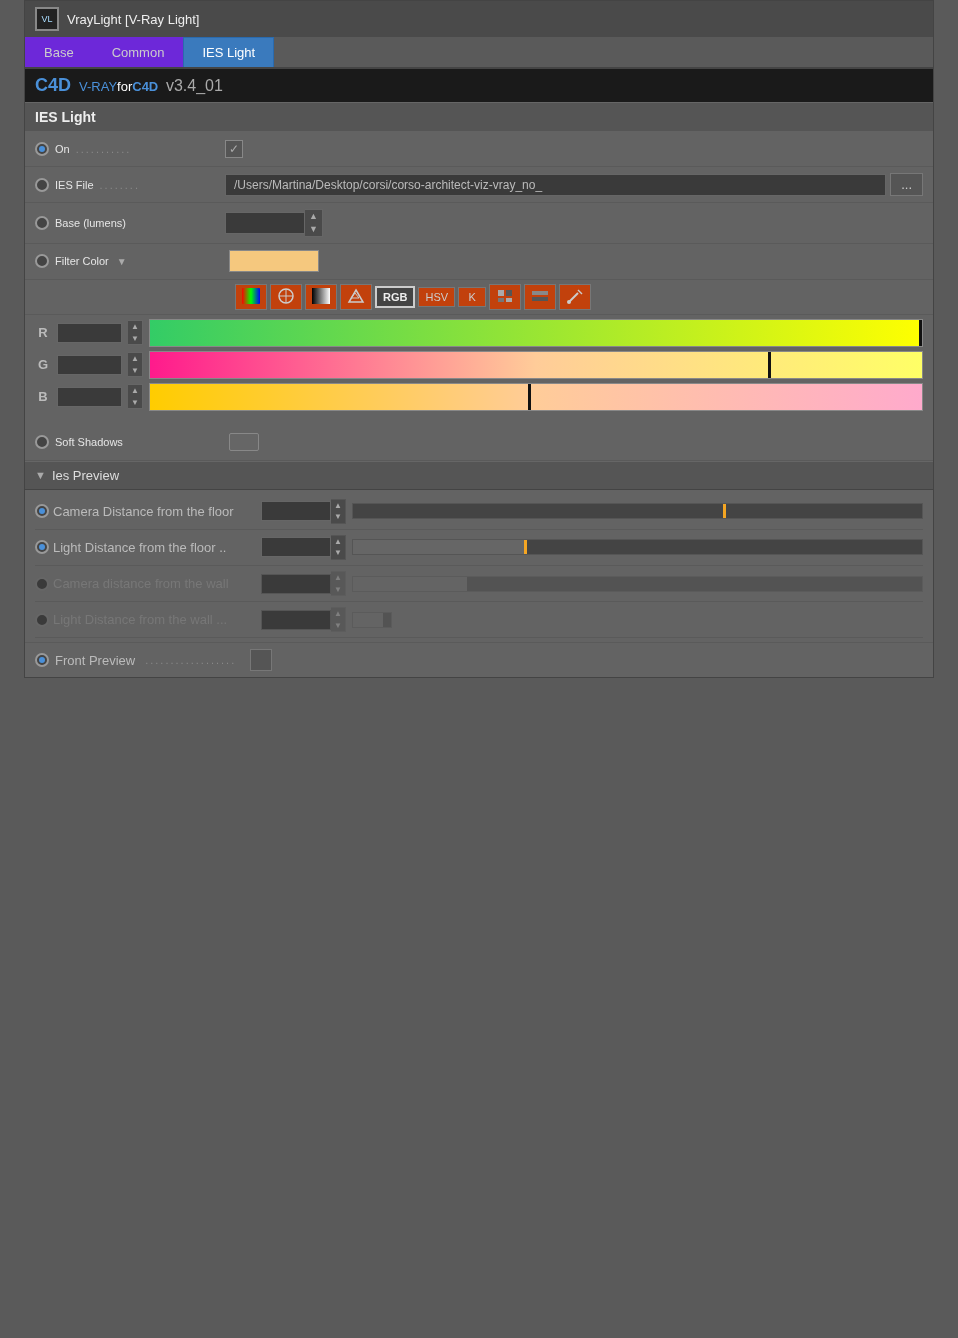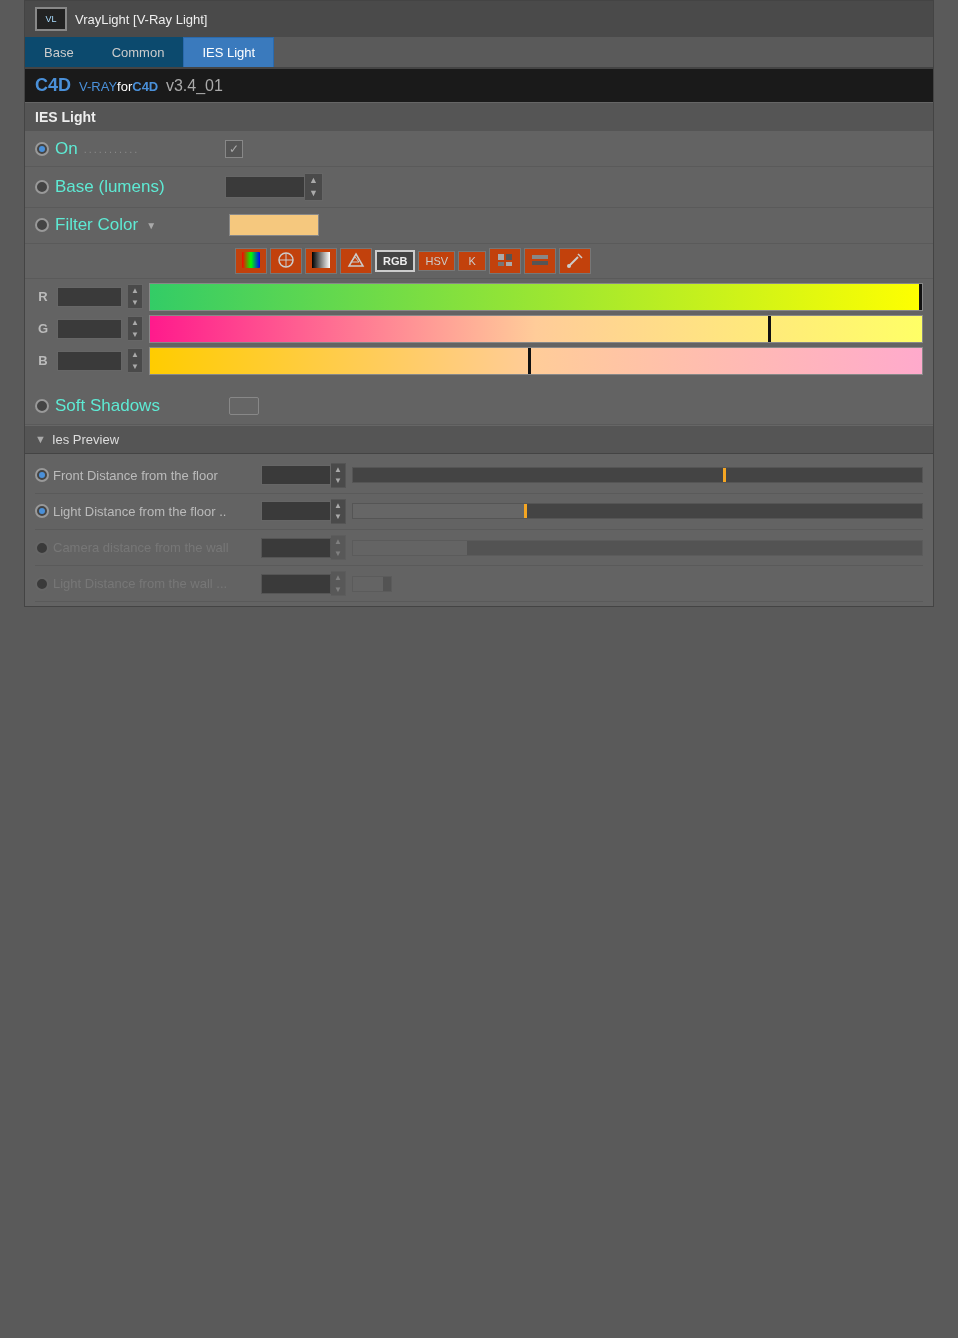--- a/index.html
+++ b/index.html
@@ -21,21 +21,21 @@
 
     
     .title-bar {
       background: #4a4a4a;
       padding: 6px 10px;
       display: flex;
       align-items: center;
       gap: 8px;
     }
     .title-icon {
-      width: 32px;
+      width: 24px;
       height: 24px;
       background: #222;
       border: 2px solid #888;
       display: flex; align-items: center; justify-content: center;
       font-size: 10px; color: #fff;
     }
     .title-text {
       color: #eee;
       font-size: 13px;
       font-weight: normal;
@@ -45,21 +45,21 @@
     .tabs {
       display: flex;
       background: #5a5a5a;
       border-bottom: 2px solid #444;
     }
     .tab {
       padding: 7px 18px;
       cursor: pointer;
       font-size: 13px;
       color: #ccc;
-      background: #0c4a6e;
+      background: #6d28d9;
       border: 1px solid transparent;
       border-bottom: none;
     }
     .tab.active {
       background: #3a7abd;
       color: #fff;
       border-color: #2a6aad;
     }
 
     
@@ -119,22 +119,22 @@
       cursor: pointer;
       display: flex; align-items: center; justify-content: center;
     }
     .radio-btn.checked::after {
       content: '';
       width: 6px; height: 6px;
       border-radius: 50%;
       background: #4a90d9;
     }
     .label-text {
-      color: #5eead4;
-      font-size: 17px;
+      color: #e5e5e5;
+      font-size: 11px;
     }
     .dots {
       color: #888;
       letter-spacing: 2px;
       font-size: 11px;
     }
 
     
     .checkbox {
       width: 18px; height: 18px;
@@ -481,20 +481,29 @@
       <div class="row-label">
         <div class="radio-btn checked"></div>
         <span class="label-text">On</span>
         <span class="dots">...........</span>
       </div>
       <div class="checkbox">
         <span class="checkmark">✓</span>
       </div>
     </div>
 
+    <div class="row">
+      <div class="row-label">
+        <div class="radio-btn"></div>
+        <span class="label-text">IES File</span>
+        <span class="dots">........</span>
+      </div>
+      <div class="file-path">/Users/Martina/Desktop/corsi/corso-architect-viz-vray_no_</div>
+      <button class="browse-btn">...</button>
+    </div>
 
     <div class="row">
       <div class="row-label">
         <div class="radio-btn"></div>
         <span class="label-text">Base (lumens)</span>
       </div>
       <div class="spinner-wrap">
         <input class="spinner-input" type="text" style="">
         <div class="spinner-arrows">
           <span class="spinner-arrow">▲</span>
@@ -634,21 +643,21 @@
   <div class="collapse-header">
     <span class="collapse-arrow">▼</span>
     <span>Ies Preview</span>
   </div>
 
   <div class="ies-preview-content">
 
     <div class="preview-row">
       <div class="preview-label">
         <div class="radio-btn checked"></div>
-        <span>Front Distance from the floor</span>
+        <span>Camera Distance from the floor</span>
       </div>
       <div class="preview-spinner">
         <input class="prev-input" type="text" style="">
         <div class="prev-arrows">
           <span class="prev-arrow">▲</span>
           <span class="prev-arrow">▼</span>
         </div>
       </div>
       <div class="slider-track">
         <div class="slider-fill" style="width:0%;"></div>
@@ -704,14 +713,20 @@
         </div>
       </div>
       <div class="slider-track" style="opacity:0.5;max-width:40px;">
         <div class="slider-fill" style="width:80%;"></div>
       </div>
     </div>
 
 
   </div>
 
+  <div class="front-preview-row">
+    <div class="radio-btn checked"></div>
+    <span style="color:#bbb;font-size:13px;">Front Preview</span>
+    <span style="color:#888;font-size:11px;letter-spacing:2px;margin-left:4px;">..................</span>
+    <div class="front-preview-checkbox" style="margin-left:8px;"></div>
+  </div>
 
 </div>
 
 </body></html>

